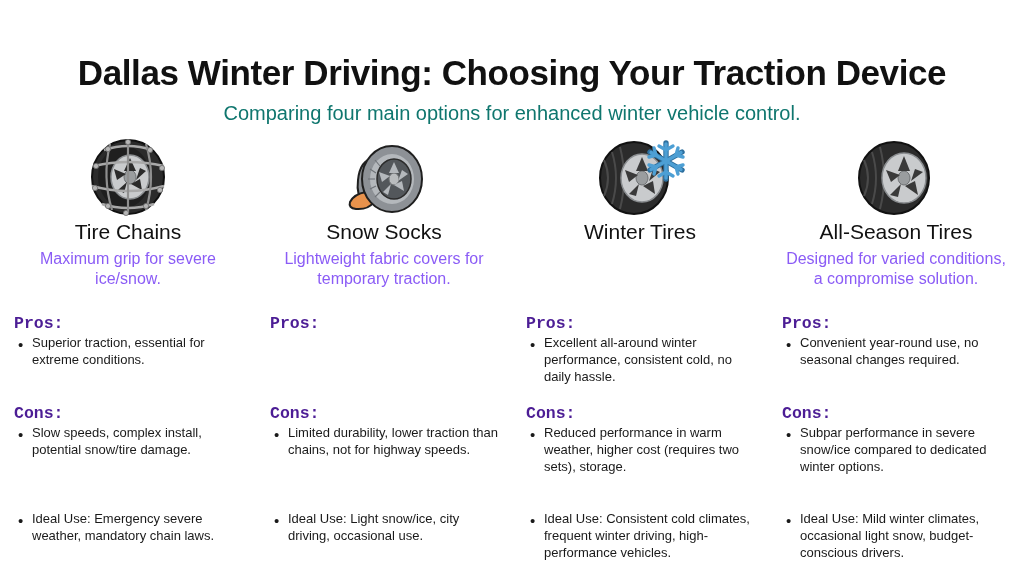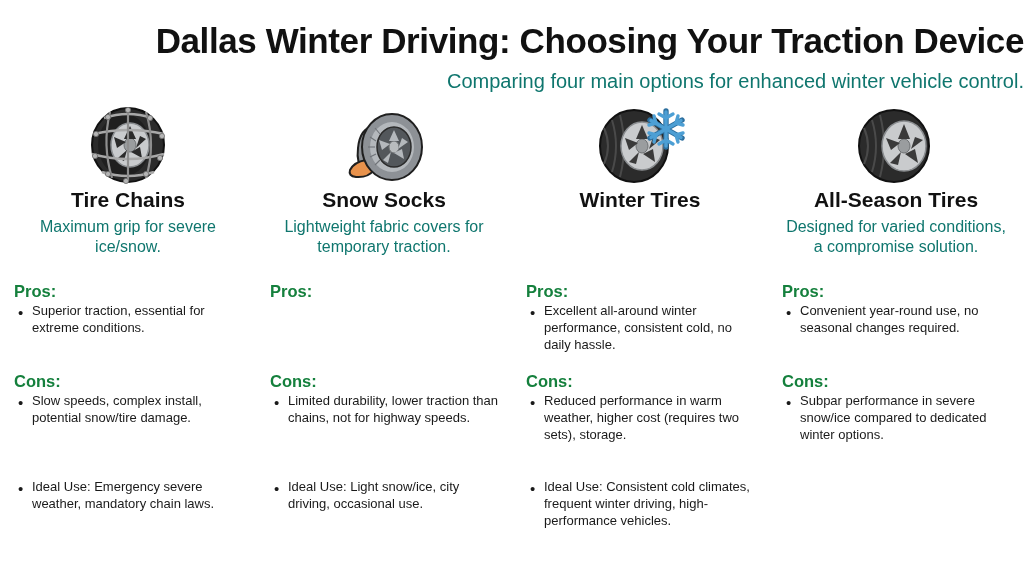--- a/index.html
+++ b/index.html
@@ -17,22 +17,23 @@
 
   .infographic {
     position: relative;
     width: 1024px;
     height: 572px;
     box-sizing: border-box;
   }
 
   
   .header {
-    text-align: right;
+    text-align: center;
     padding-top: 22px;
+    margin-top: 32px;
   }
   .main-title {
     font-size: 35px;
     font-weight: bold;
     letter-spacing: -0.4px;
     color: #111111;
     margin: 0;
     line-height: 1.1;
   }
   .subtitle {
@@ -66,50 +67,51 @@
     align-items: center;
     justify-content: center;
   }
   .icon-wrap svg {
     display: block;
   }
 
   .col-title {
     text-align: center;
     font-size: 21px;
-    font-weight: bold;
+    font-weight: normal;
     color: #111111;
     margin-top: 2px;
     line-height: 1.15;
   }
   .col-desc {
     text-align: center;
     font-size: 16px;
-    color: #0f766e;
+    color: #8b5cf6;
     line-height: 1.25;
     margin-top: 5px;
     padding: 0 4px;
   }
 
   
   .section {
     position: absolute;
     left: 14px;
     right: 10px;
   }
   .section-pros  { top: 178px; }
   .section-cons  { top: 268px; }
   .section-ideal { top: 375px; }
 
   .section-label {
     font-size: 16.5px;
     font-weight: bold;
-    color: #15803d;
+    color: #4c1d95;
     line-height: 1.2;
     margin: 0 0 1px 0;
+    font-family: Liberation Mono, monospace;
   }
 
   ul.bullets {
     list-style: none;
     margin: 0;
     padding: 0;
   }
   ul.bullets li {
     position: relative;
     padding-left: 18px;
@@ -346,16 +348,21 @@
         </ul>
       </div>
 
       <div class="section section-cons">
         <div class="section-label">Cons:</div>
         <ul class="bullets">
           <li>Subpar performance in severe snow/ice compared to dedicated winter options.</li>
         </ul>
       </div>
 
+      <div class="section section-ideal">
+        <ul class="bullets">
+          <li><span class="lead">Ideal Use:</span> <span>Mild winter climates, occasional light snow, budget-conscious drivers.</span></li>
+        </ul>
+      </div>
     </div>
 
   </div>
 </div>
 
 </body></html>

